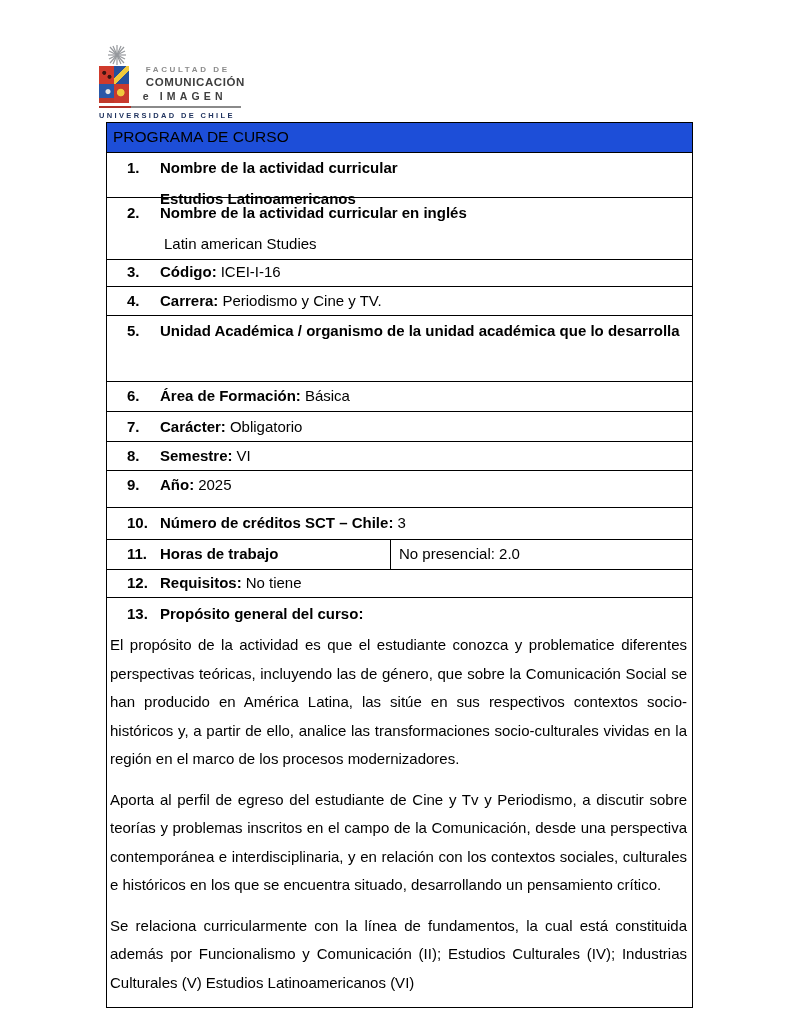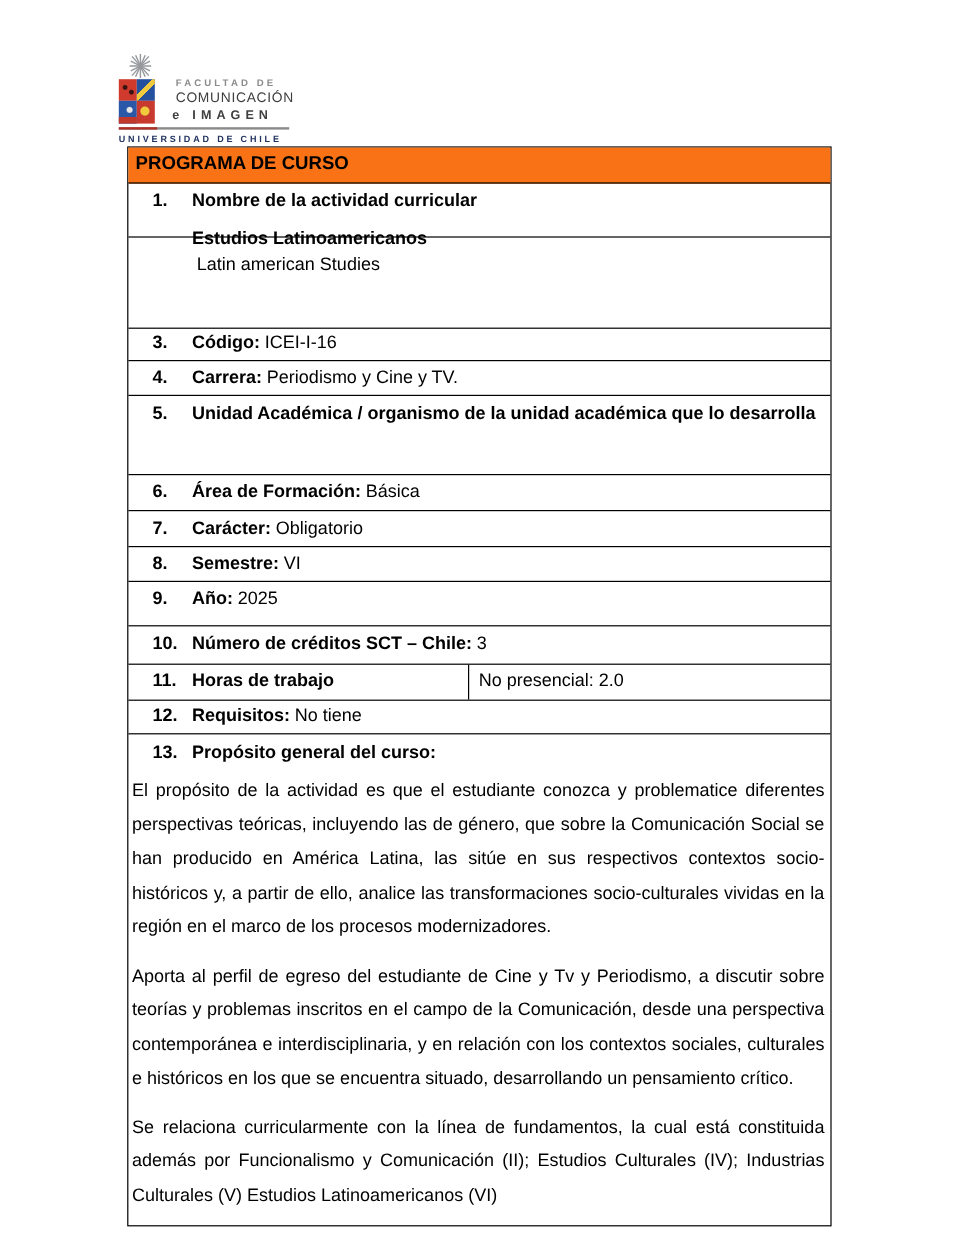--- a/index.html
+++ b/index.html
@@ -30,40 +30,40 @@
       #24509e;}
   .q-bl{background:
       radial-gradient(circle at 60% 40%, #e6e6e6 2px, rgba(0,0,0,0) 3px),
       linear-gradient(0deg, #c0392b 28%, rgba(0,0,0,0) 28%),
       #2a57a8;}
   .q-br{background:
       radial-gradient(circle at 45% 45%, #f0c93d 3.4px, rgba(0,0,0,0) 4.2px),
       #c93a2e;}
   .logo-text{padding-top:21px;padding-left:9px;}
   .lt1{font-size:8px;font-weight:bold;letter-spacing:2.6px;color:#8b8b8b;padding-left:3px;white-space:nowrap;}
-  .lt2{font-size:11.5px;font-weight:normal;letter-spacing:0.6px;color:#3f3f3f;margin-top:2px;padding-left:3px;white-space:nowrap;}
+  .lt2{font-size:11.5px;font-weight:bold;letter-spacing:0.6px;color:#3f3f3f;margin-top:2px;padding-left:3px;white-space:nowrap;}
   .lt3{font-size:10.5px;font-weight:bold;color:#3f3f3f;margin-top:2px;white-space:nowrap;}
   .lt3 .e{letter-spacing:0;}
   .lt3 .imagen{letter-spacing:4.2px;margin-left:11px;}
   .logo-rule{height:2px;background:#8a8a8a;margin-top:3px;position:relative;width:142px;}
   .logo-rule .red-seg{position:absolute;left:0;top:0;width:32px;height:2px;background:#b03028;}
   .univ{font-size:7.5px;font-weight:bold;letter-spacing:2.35px;color:#20335f;margin-top:3px;white-space:nowrap;}
 
   
   .course-table{
     position:absolute;left:106px;top:122px;width:587px;
     border:1.6px solid #000;
     box-sizing:border-box;
     font-size:15px;
   }
   .row{box-sizing:border-box;border-bottom:1.6px solid #000;position:relative;}
   .row:last-child{border-bottom:none;}
   .thead{
-    height:30px;background:#f97316;
-    font-weight:bold;font-size:15.5px;
+    height:30px;background:#1d4ed8;
+    font-weight:normal;font-size:15.5px;
     padding:5px 0 0 6px;
   }
   .num{display:inline-block;box-sizing:border-box;width:53px;padding-left:20px;font-weight:bold;vertical-align:top;}
   .lbl{font-weight:bold;}
   .val{font-weight:normal;margin-left:4px;}
   .val.boldval{font-weight:bold;margin-left:0;}
   .line1{padding-top:6px;}
   .line2{padding-left:53px;margin-top:14px;}
   .r1{height:45px;}
   .r2{height:62px;}
@@ -132,20 +132,21 @@
   <div class="course-table">
 
     <div class="row thead">PROGRAMA DE CURSO</div>
 
     <div class="row r1">
       <div class="line1"><span class="num">1.</span><span class="lbl">Nombre de la actividad curricular</span></div>
       <div class="line2"><span class="val boldval">Estudios Latinoamericanos</span></div>
     </div>
 
     <div class="row r2">
+      <div class="line1"><span class="num">2.</span><span class="lbl">Nombre de la actividad curricular en inglés</span></div>
       <div class="line2"><span class="val">Latin american Studies</span></div>
     </div>
 
     <div class="row r3"><span class="num">3.</span><span class="lbl">Código:</span><span class="val">ICEI-I-16</span></div>
 
     <div class="row r4"><span class="num">4.</span><span class="lbl">Carrera:</span><span class="val">Periodismo y Cine y TV.</span></div>
 
     <div class="row r5">
       <div class="line1"><span class="num">5.</span><span class="lbl">Unidad Académica / organismo de la unidad académica que lo desarrolla</span></div>
     </div>

